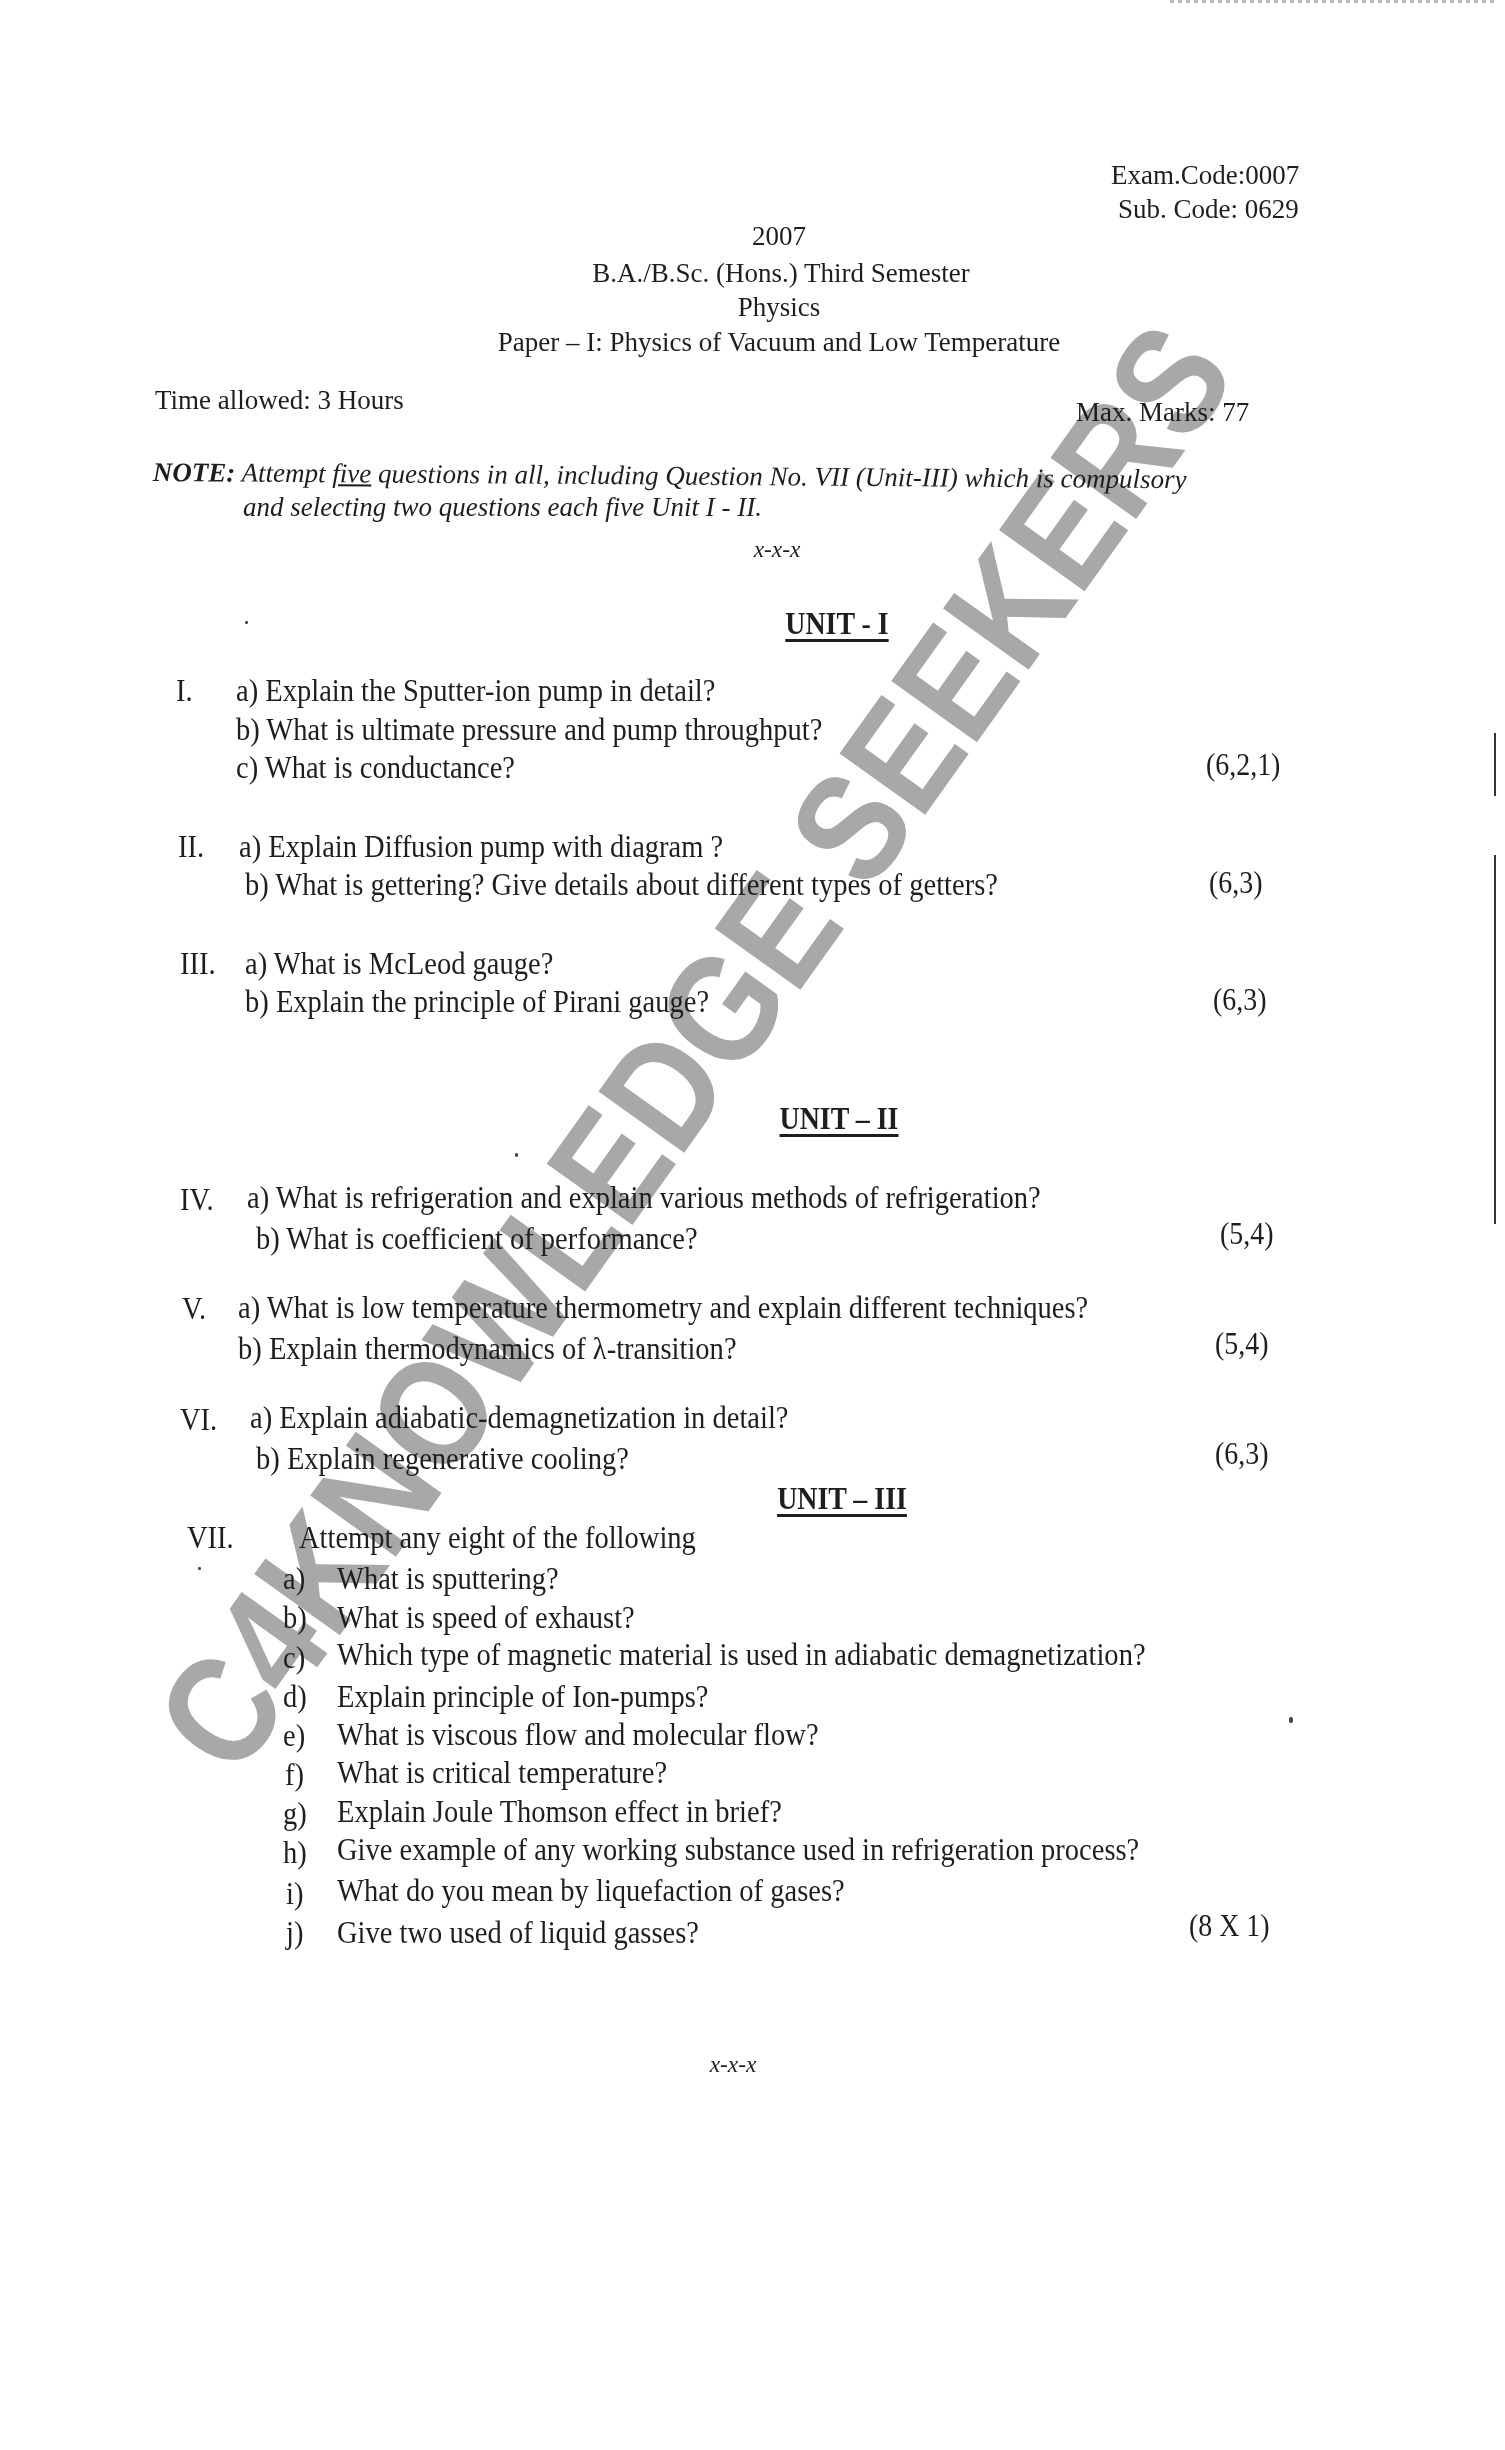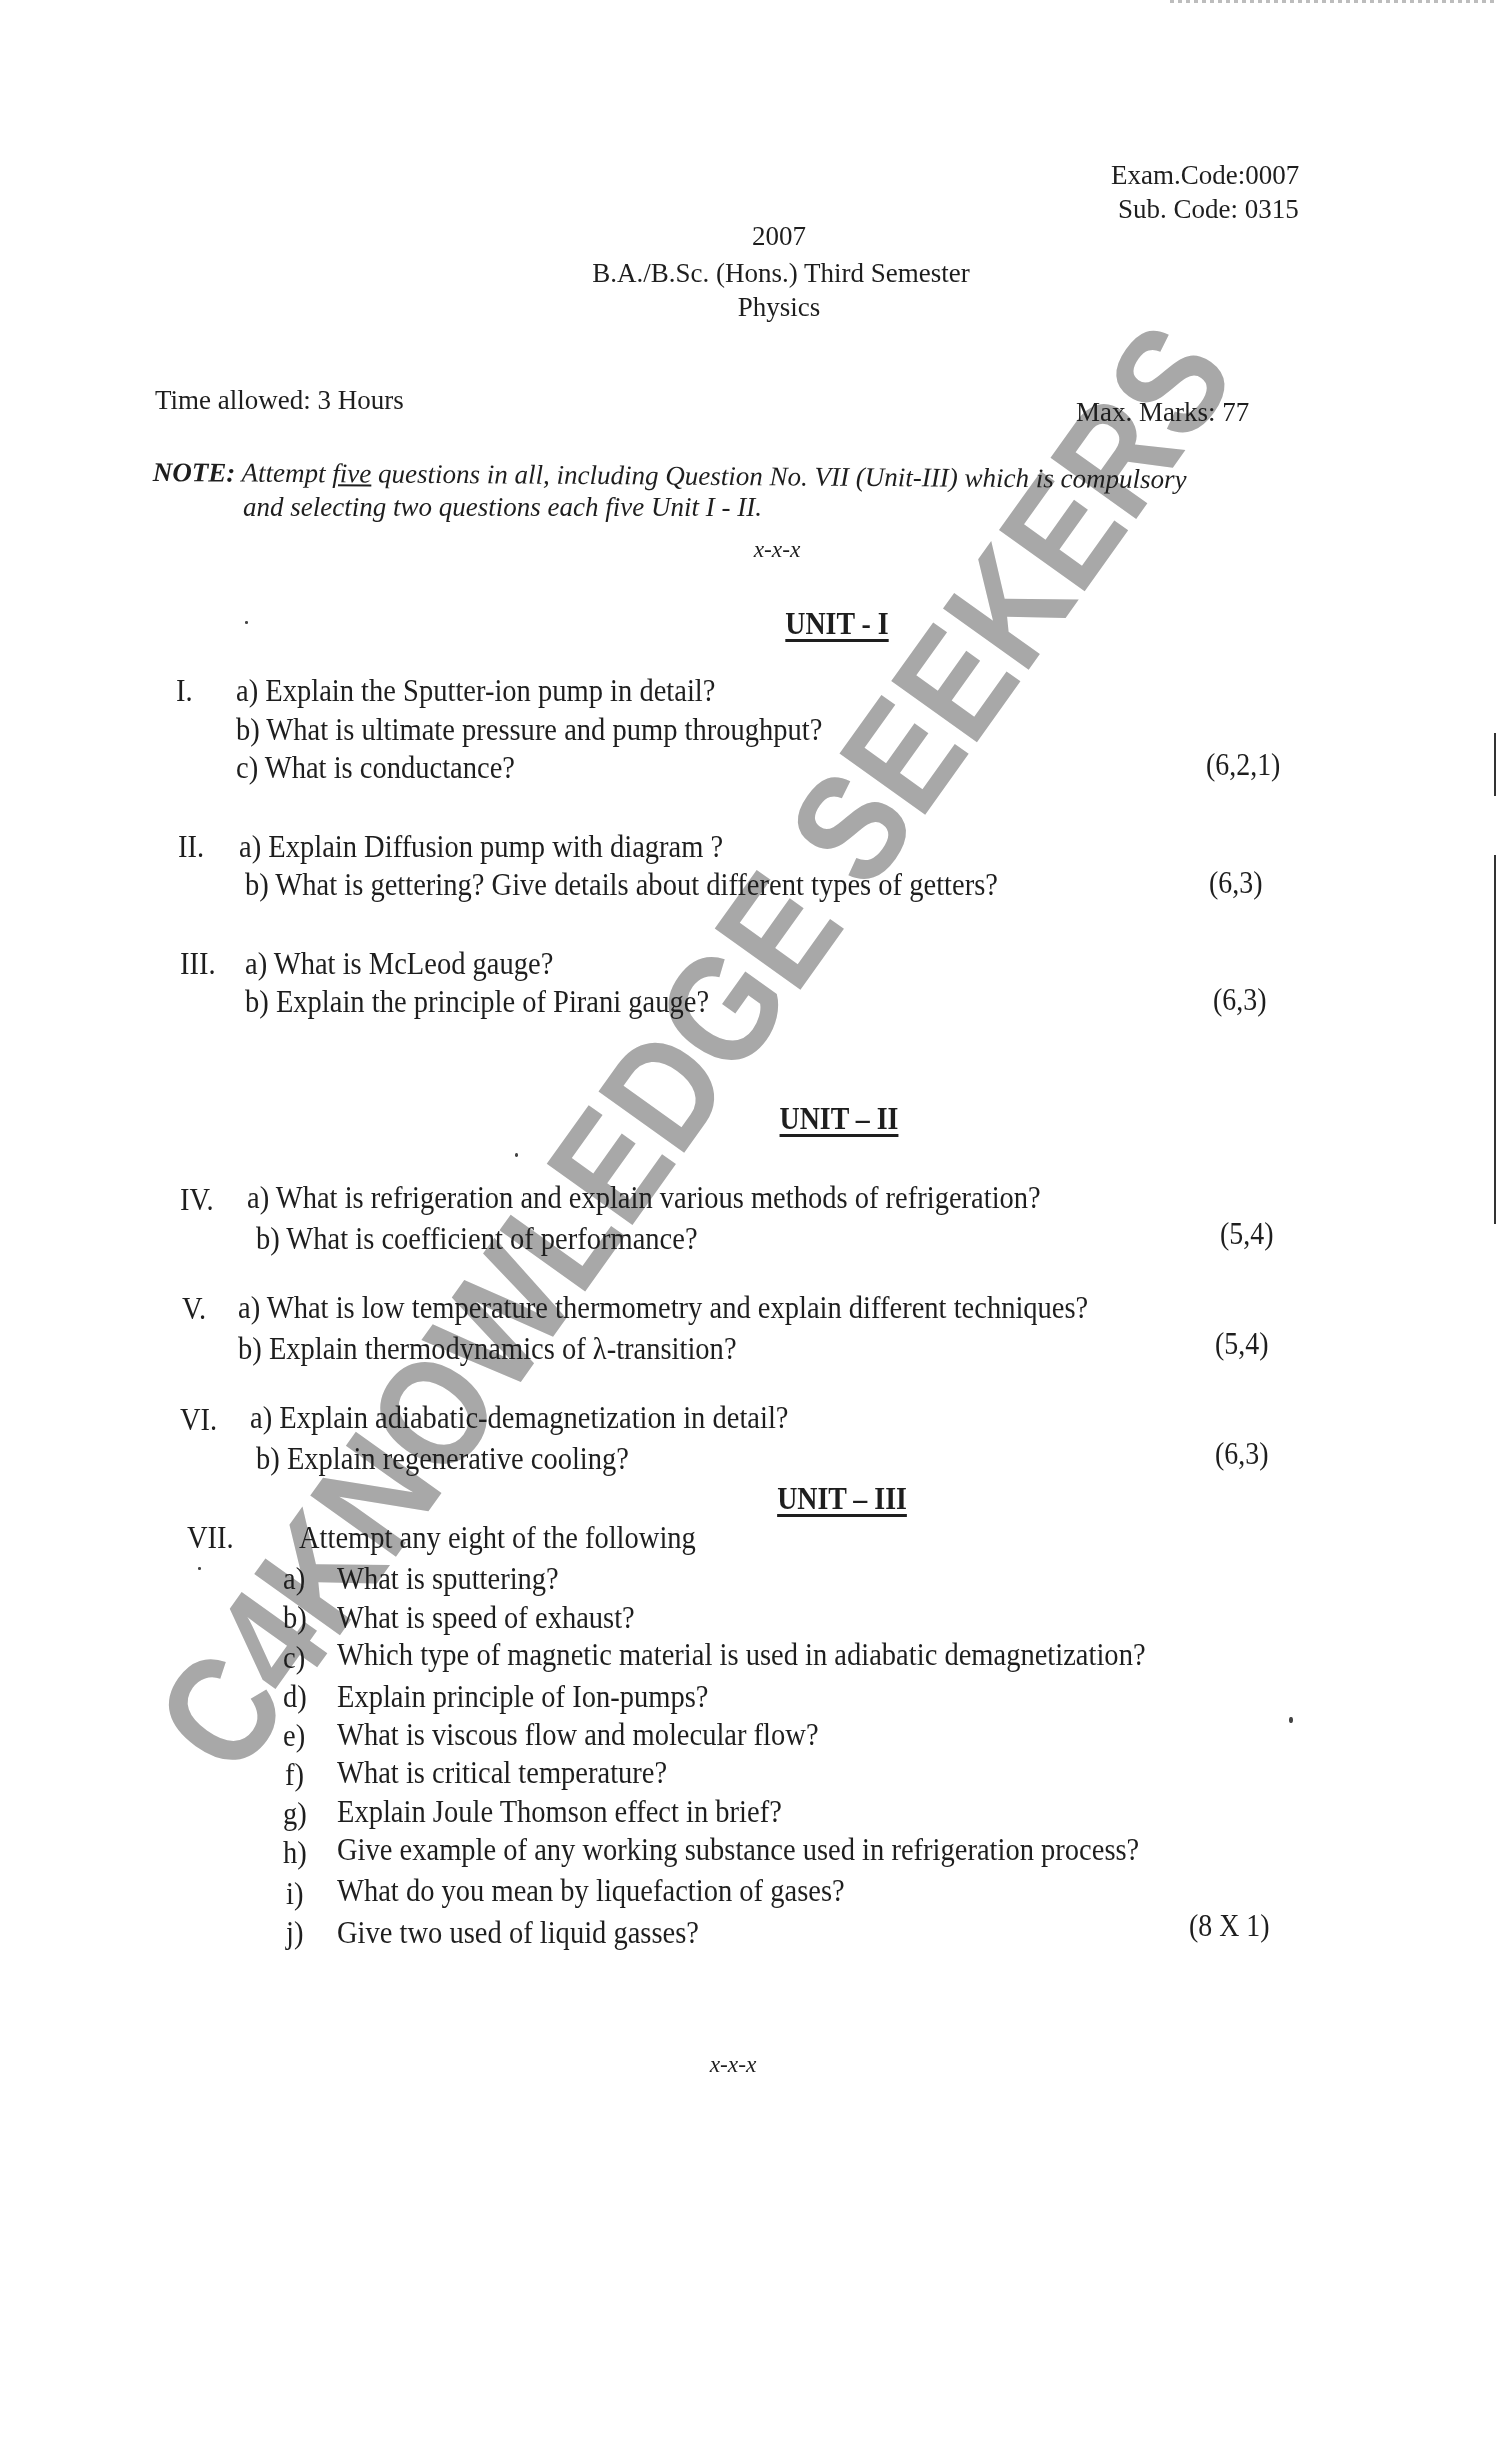--- a/index.html
+++ b/index.html
@@ -29,25 +29,26 @@
 <div class="edge" style="top:733px; height:63px;"></div>
 <div class="edge" style="top:855px; height:369px;"></div>
 
 <svg class="watermark" viewBox="0 0 1673 2723">
   <text x="0" y="0" font-size="170" transform="translate(262,1980) rotate(-54.5)" textLength="1920" lengthAdjust="spacingAndGlyphs">C4KNOWLEDGE SEEKERS</text>
 </svg>
 
 <div class="content">
 
   <div class="abs hdr" style="left:1111px; top:162px;">Exam.Code:0007</div>
-  <div class="abs hdr" style="left:1118px; top:196px;">Sub. Code: 0315</div>
+  <div class="abs hdr" style="left:1118px; top:196px;">Sub. Code: 0629</div>
 
   <div class="abs hdr center" style="left:779px; top:223px;">2007</div>
   <div class="abs hdr center" style="left:781px; top:260px;">B.A./B.Sc. (Hons.) Third Semester</div>
   <div class="abs hdr center" style="left:779px; top:294px;text-align:center;">Physics</div>
+  <div class="abs hdr center" style="left:779px; top:329px;">Paper – I:  Physics of Vacuum and Low Temperature</div>
 
   <div class="abs hdr" style="left:155px; top:387px;">Time allowed: 3 Hours</div>
   <div class="abs hdr" style="left:1076px; top:399px;">Max. Marks: 77</div>
 
   <div class="abs note" style="left:153px; top:459px; transform: rotate(0.4deg); transform-origin:left top;">
     <b>NOTE:</b>
     <span>Attempt</span>
     <u>five</u>
     <span>questions in all, including Question No. VII (Unit-III) which is compulsory</span>
   </div>

